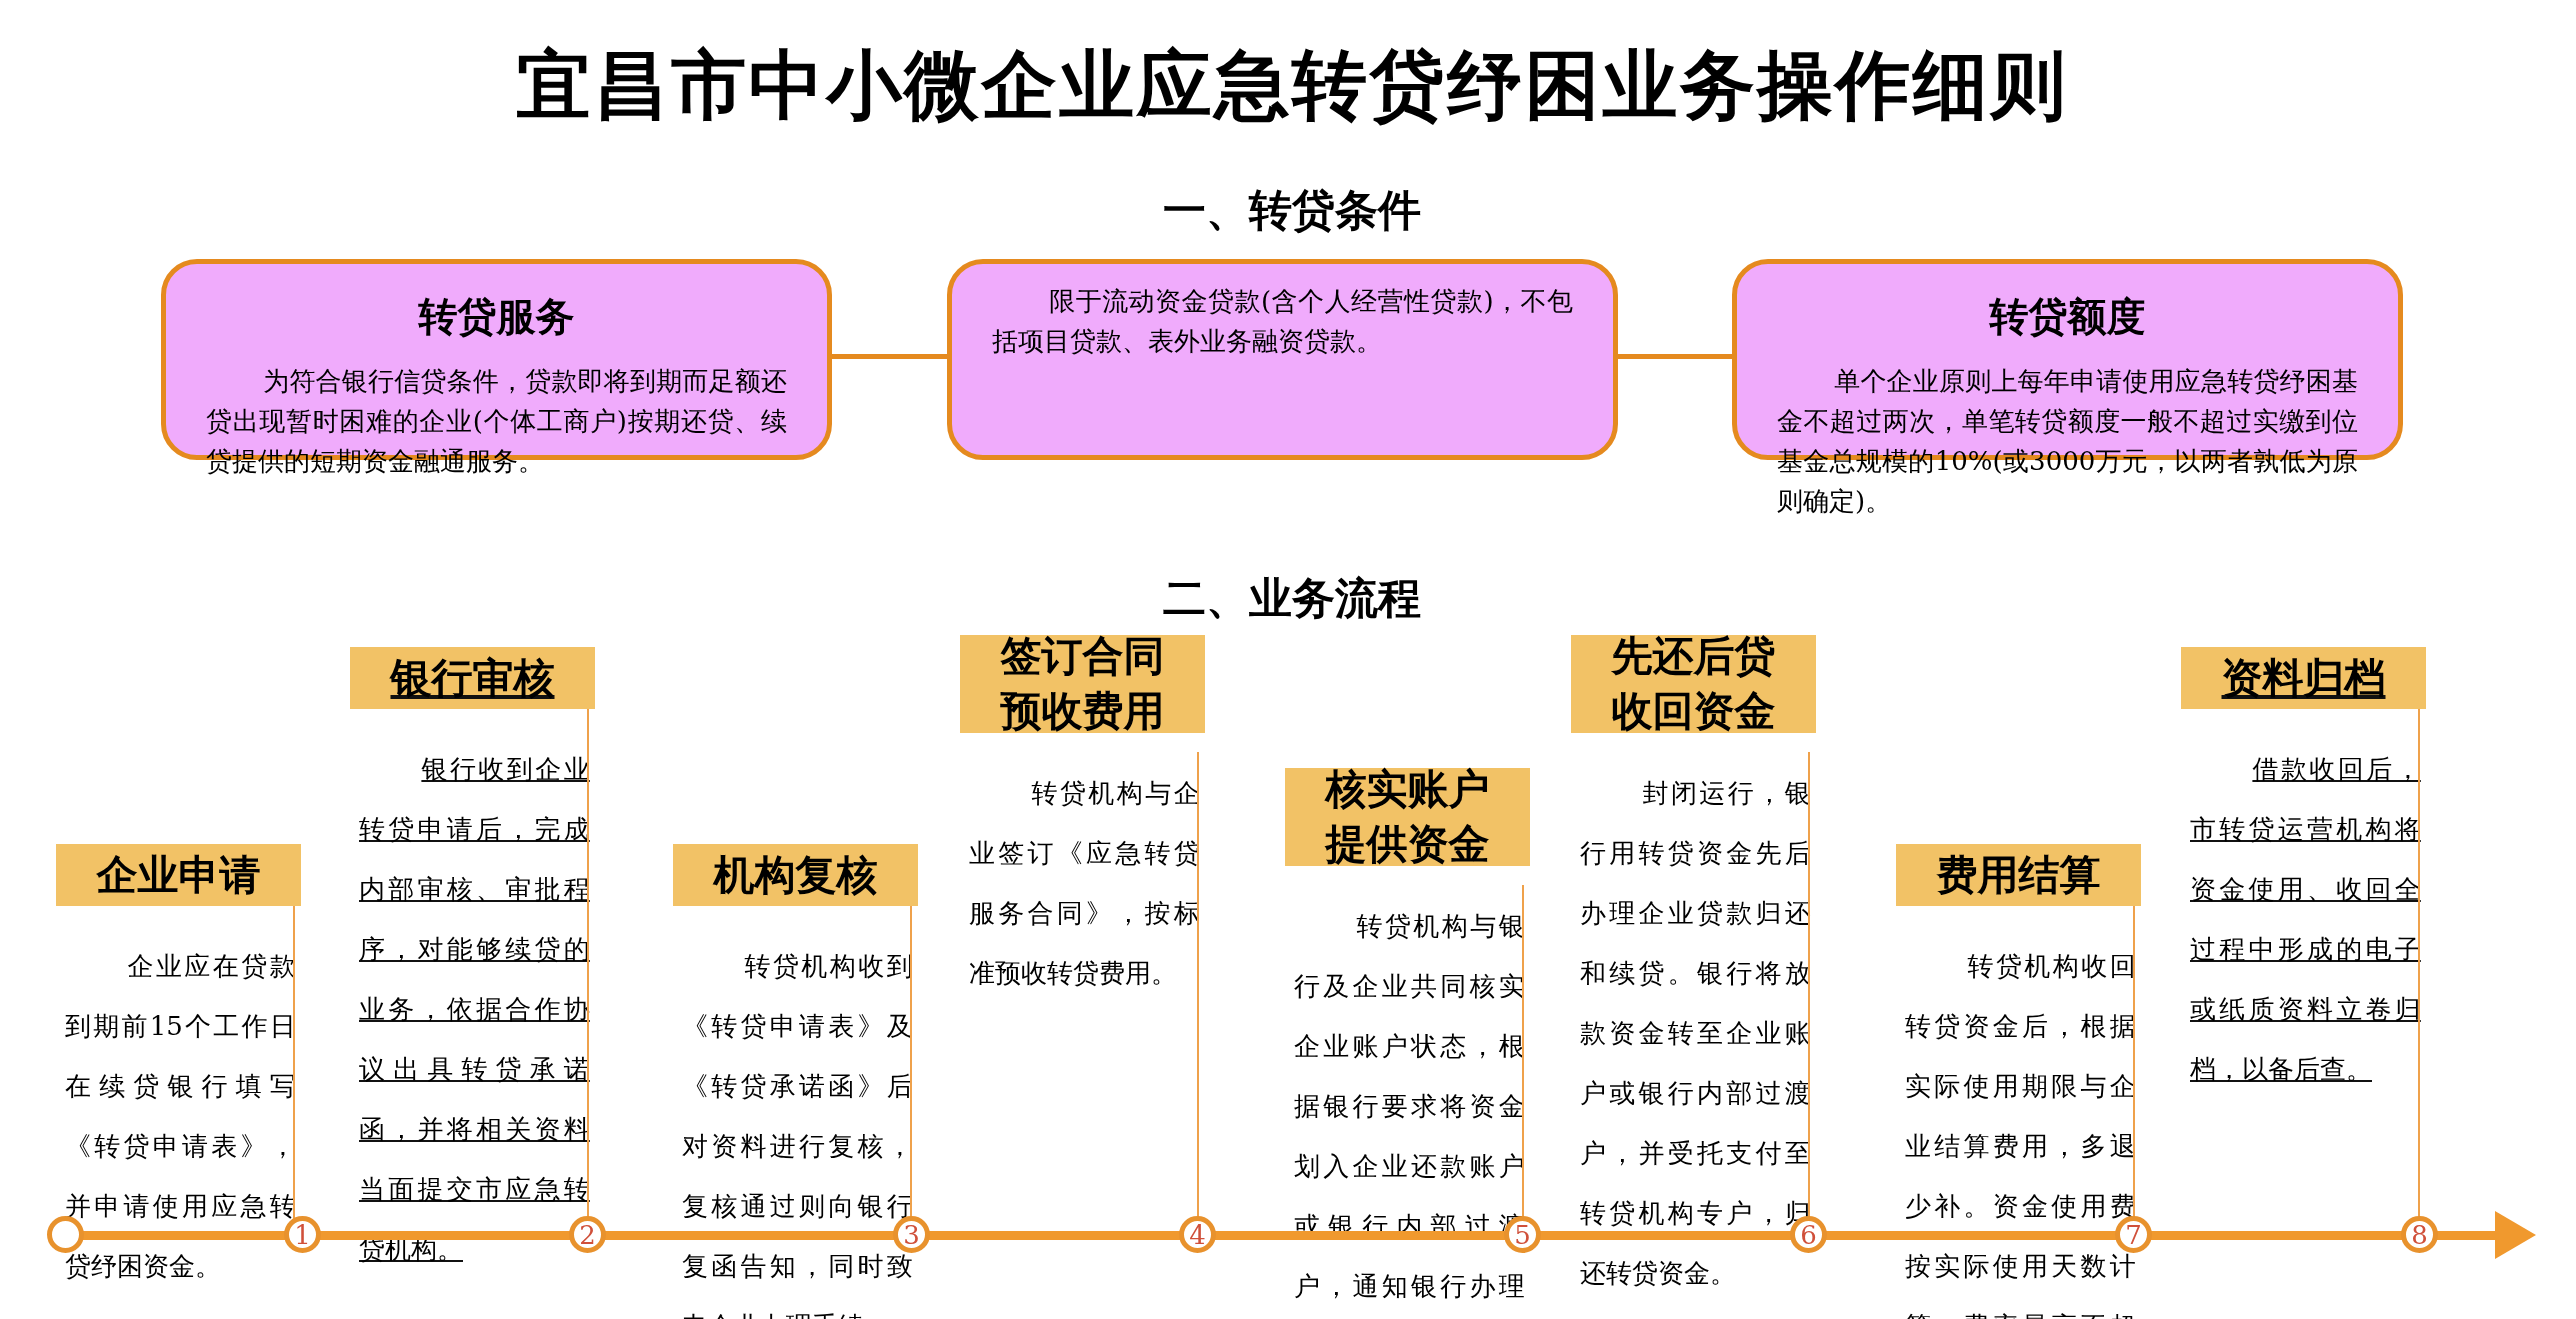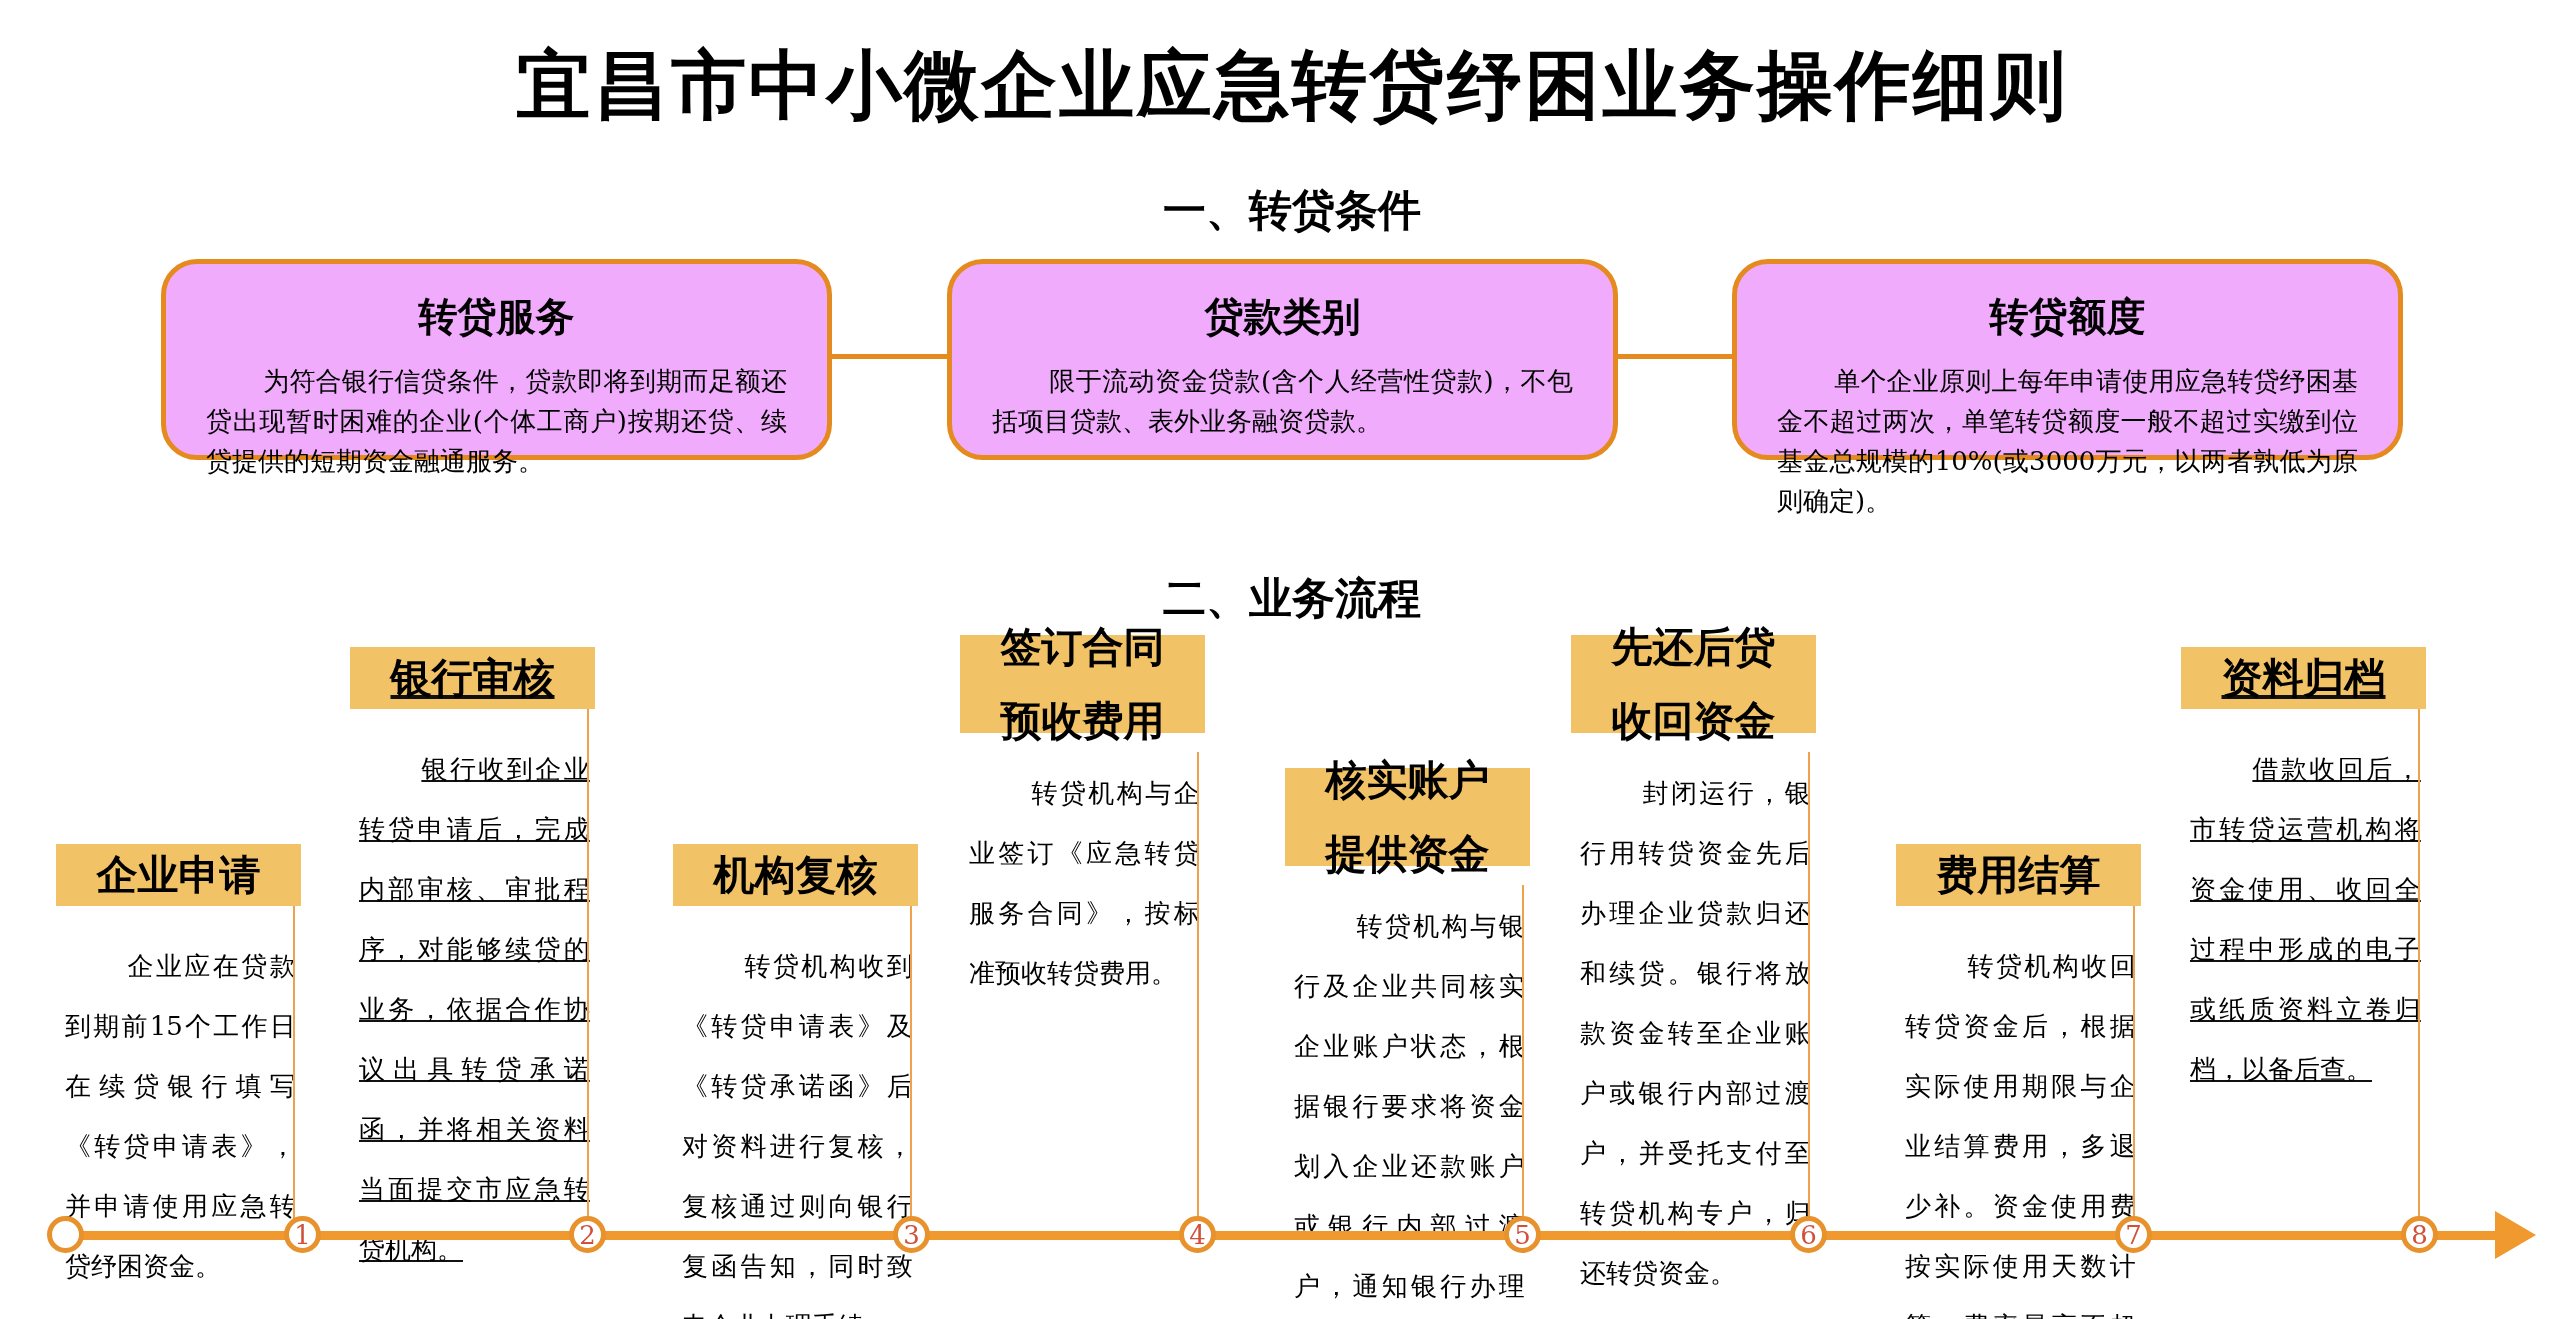--- a/index.html
+++ b/index.html
@@ -22,21 +22,21 @@
   .card-body{margin:17px 40px 0 40px;font-family:"DejaVu Serif",serif;font-size:26px;
              line-height:40px;text-align:justify;text-indent:2.2em;color:#000;}
   .conn{position:absolute;top:354px;height:5.2px;background:#e58a1f;}
   #conn1{left:829px;width:120px;} #conn2{left:1615px;width:120px;}
 
   
   .col{position:absolute;width:245px;}
   .bar{background:#f2c266;display:flex;align-items:center;justify-content:center;
        text-align:center;font-weight:bold;color:#000;white-space:pre-line;}
   .bar1{height:62px;font-size:41px;}
-  .bar2{height:98px;font-size:41px;line-height:74px;}
+  .bar2{height:98px;font-size:41px;line-height:55px;}
   .colbody{margin-top:30px;padding:0 5.2px 0 9px;font-family:"DejaVu Serif",serif;
            font-size:26px;line-height:60px;text-align:justify;text-indent:2.4em;color:#000;}
   .vline{position:absolute;left:237px;width:1.9px;background:#efa14b;z-index:1;}
   .low  {top:844px;}  .low  .vline{top:62px;height:331px;}
   .high {top:647px;text-decoration:underline;}  .high .vline{top:62px;height:528px;}
   .high2{top:635px;}   .high2 .vline{top:117px;height:484px;}
   .mid2 {top:768px;}  .mid2 .vline{top:117px;height:353px;}
   #col1{left:56px;} #col2{left:350px;} #col3{left:673px;} #col4{left:960px;}
   #col5{left:1285px;} #col6{left:1571px;} #col7{left:1896px;} #col8{left:2181px;}
 
@@ -61,21 +61,20 @@
   <div class="main-title">宜昌市中小微企业应急转贷纾困业务操作细则</div>
 
   <div class="sec-heading" id="sec1-heading">一、转贷条件</div>
 
   <div class="card" id="card1">
     <div class="card-title">转贷服务</div>
     <div class="card-body">为符合银行信贷条件，贷款即将到期而足额还贷出现暂时困难的企业(个体工商户)按期还贷、续贷提供的短期资金融通服务。</div>
   </div>
   <div class="conn" id="conn1"></div>
   <div class="card" id="card2">
-    <div class="card-title">贷款类别</div>
     <div class="card-body">限于流动资金贷款(含个人经营性贷款)，不包括项目贷款、表外业务融资贷款。</div>
   </div>
   <div class="conn" id="conn2"></div>
   <div class="card" id="card3">
     <div class="card-title">转贷额度</div>
     <div class="card-body">单个企业原则上每年申请使用应急转贷纾困基金不超过两次，单笔转贷额度一般不超过实缴到位基金总规模的10%(或3000万元，以两者孰低为原则确定)。</div>
   </div>
 
   <div class="sec-heading" id="sec2-heading">二、业务流程</div>
 

